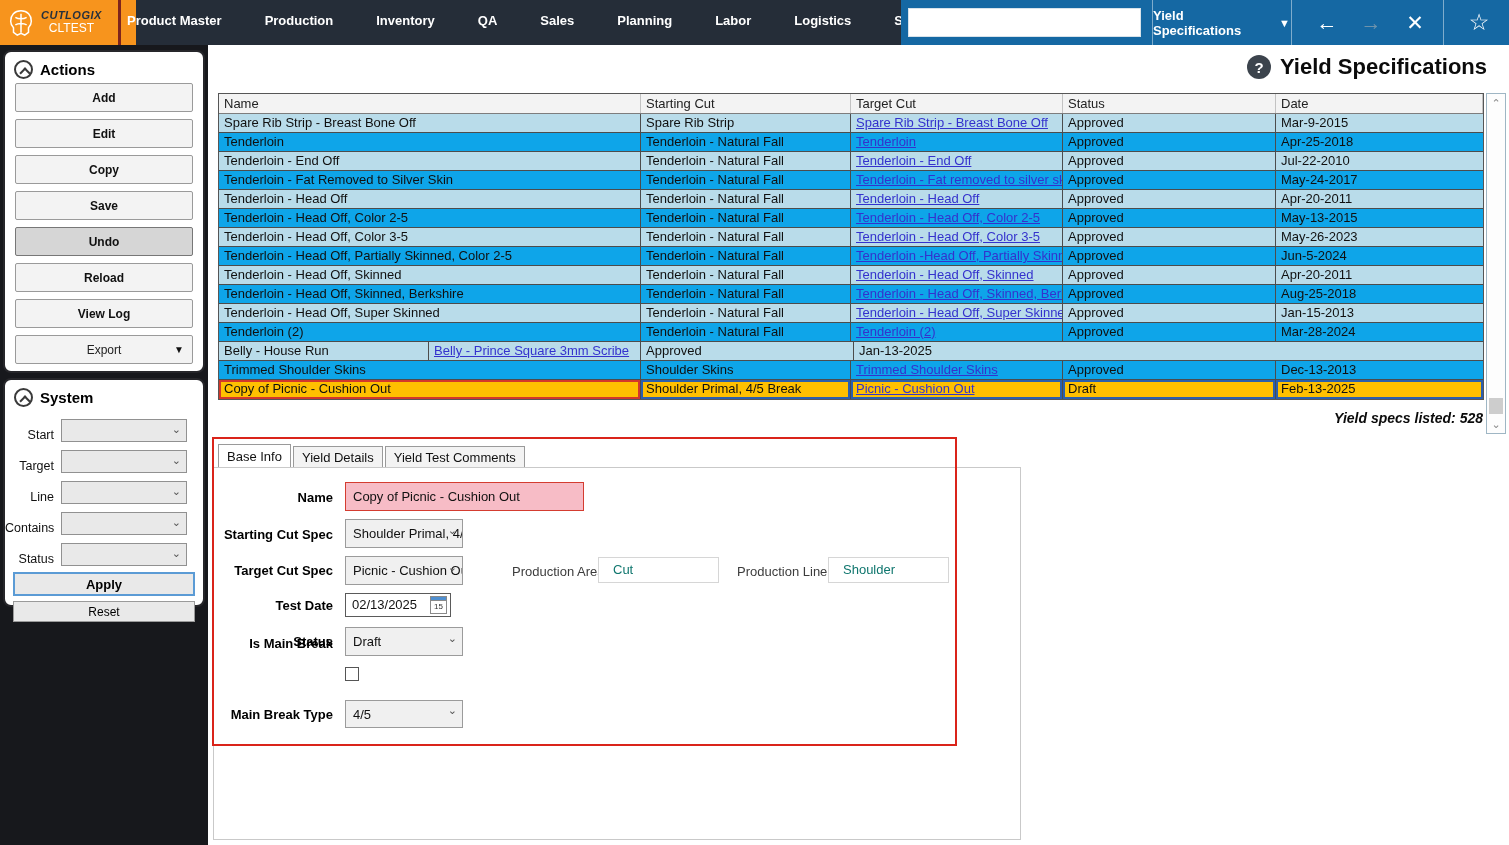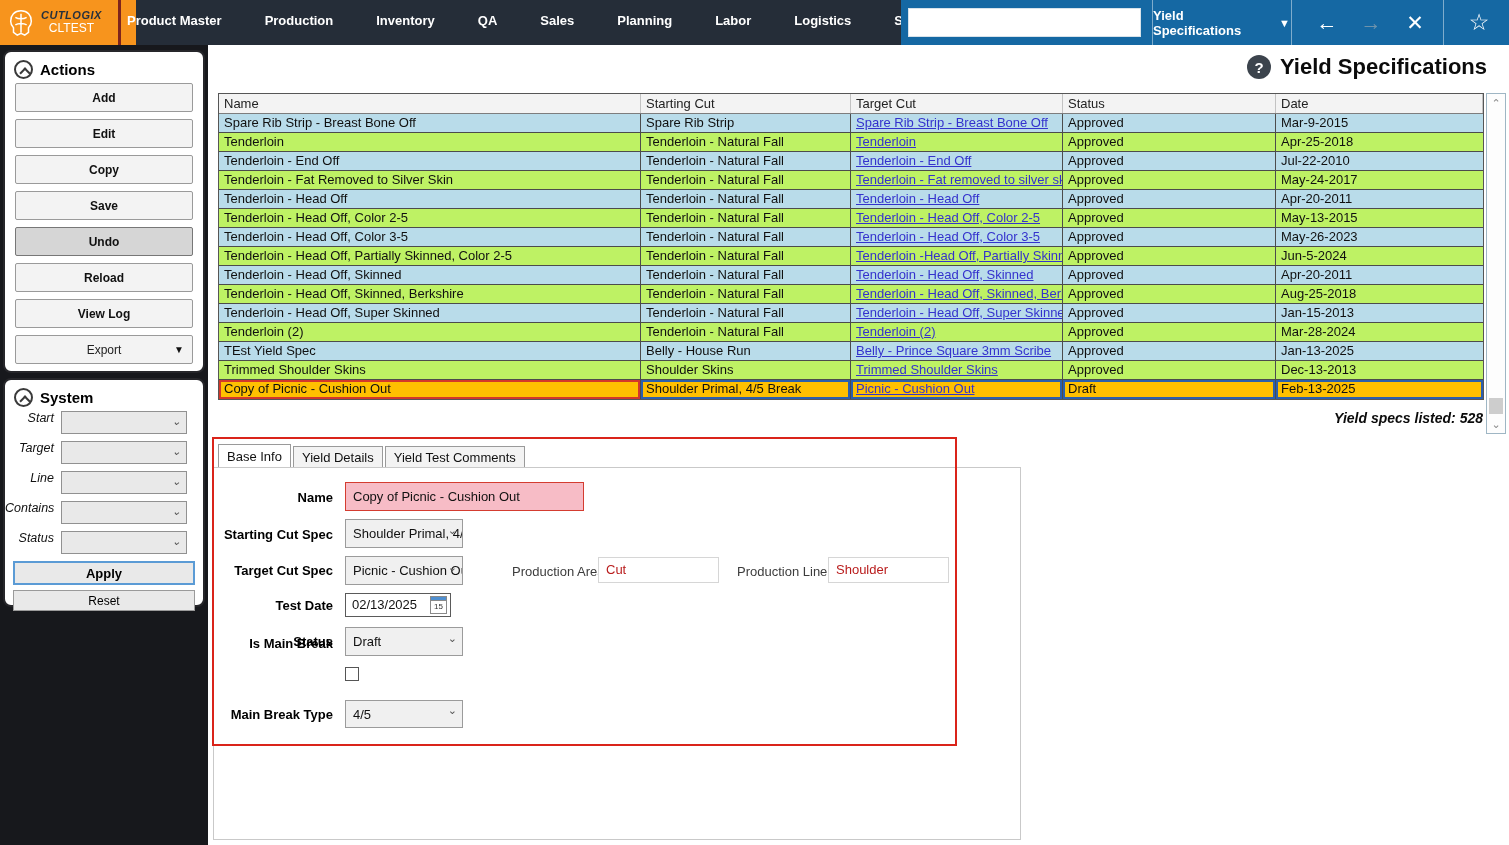--- a/index.html
+++ b/index.html
@@ -37,39 +37,39 @@
   .chev-circle { width:19px; height:19px; border:2px solid #3a3a3a; border-radius:50%; position:relative; flex:0 0 auto; }
   .chev-circle::after { content:""; position:absolute; left:4.5px; top:6.5px; width:6px; height:6px;
                         border-left:2px solid #3a3a3a; border-top:2px solid #3a3a3a; transform:rotate(45deg); }
   .card-title { font-size:15px; font-weight:bold; color:#000; }
   .act-btn { margin:0 auto 7px auto; width:178px; height:29px; background:#f3f3f3; border:1px solid #9a9a9a;
              border-radius:2px; font-size:12px; font-weight:bold; color:#111; display:flex;
              align-items:center; justify-content:center; cursor:default; }
   .act-btn.pressed { background:#d6d6d6; border-color:#777; }
   .act-btn.export { font-weight:normal; position:relative; color:#222; }
   .act-btn.export .exp-caret { position:absolute; right:8px; font-size:10px; color:#111; }
-  .filter-row { display:flex; align-items:flex-start; margin:0 0 6px 0; height:24px;font-style:italic; }
+  .filter-row { display:flex; align-items:flex-end; margin:7px 0 6px 0; height:24px; }
   .filter-label { width:56px; text-align:right; font-size:12.5px; color:#111; padding-right:7px; }
   .filter-select { width:126px; height:23px; background:#e9e9e9; border:1px solid #919191; position:relative; }
   .filter-select .sel-caret, .form-select .sel-caret { position:absolute; right:5px; top:50%;
       transform:translateY(-62%); font-size:11px; color:#555; }
   .btn-apply { margin:4px auto 5px auto; width:182px; height:24px; background:#e9e9e9; border:2px solid #5b9bd5;
                font-size:13px; font-weight:bold; display:flex; align-items:center; justify-content:center; }
   .btn-reset { margin:0 auto; width:182px; height:21px; background:#e9e9e9; border:1px solid #9a9a9a;
                font-size:12px; display:flex; align-items:center; justify-content:center; }
 
   
   .page-title-wrap { position:absolute; top:54px; right:22px; display:flex; align-items:center; gap:9px; }
   .q-icon { width:24px; height:24px; border-radius:50%; background:#3c444d; color:#fff; font-size:15px;
             font-weight:bold; display:flex; align-items:center; justify-content:center; }
   .page-title { font-size:22px; font-weight:bold; color:#0b0b0b; }
 
   
   .grid { position:absolute; left:218px; top:93px; width:1266px; border:1px solid #565656; background:#fff; }
-  .grow { display:flex; height:19px; border-bottom:1px solid #4c4c4c; background:#bef264; }
+  .grow { display:flex; height:19px; border-bottom:1px solid #4c4c4c; background:#0ea5e9; }
   .grow:last-child { border-bottom:none; }
   .grow.alt { background:#b9dcea; }
   .grow.head { background:#f3f3f3; height:20px; border-bottom:1px solid #7d7d7d; }
   .gc { padding:0 5px; font-size:13px; line-height:18px; color:#101010; white-space:nowrap; overflow:hidden;
         border-right:1px solid #4c4c4c; }
   .grow.head .gc { border-right:1px solid #c2c2c2; color:#222; line-height:19px; }
   .gc:last-child { border-right:none; }
   .c0{width:422px;} .c1{width:210px;} .c2{width:212px;} .c3{width:213px;} .c4{width:207px;}
   .gc a { color:#3432cd; text-decoration:underline; }
   .grow.sel { background:#ffc000; }
@@ -97,21 +97,21 @@
               border:2px solid #da241a; z-index:40; pointer-events:none; }
 
   .form-label { position:absolute; width:120px; text-align:right; font-size:13px; font-weight:bold; color:#000; }
   .lbl-light { position:absolute; font-size:13px; color:#3c3c3c; font-weight:normal; }
   .name-input { position:absolute; left:345px; top:482px; width:239px; height:29px; background:#f7bcc6;
                 border:1px solid #d43c30; font-size:13px; color:#111; padding:0 7px; outline:none; }
   .form-select { position:absolute; width:118px; height:29px; background:#f0f0f0; border:1px solid #9b9b9b;
                  font-size:13px; color:#111; padding:0 14px 0 7px; line-height:27px; white-space:nowrap;
                  overflow:hidden; }
   .ghost-input { position:absolute; width:121px; height:26px; background:#fff; border:1px solid #d6d6d6;
-                 font-size:13px; color:#b91c1c; padding:0 7px; line-height:24px; white-space:nowrap; overflow:hidden; }
+                 font-size:13px; color:#0f766e; padding:0 14px; line-height:24px; white-space:nowrap; overflow:hidden; }
   .date-input { position:absolute; left:345px; top:593px; width:106px; height:24px; border:1px solid #5a5a5a;
                 background:#fff; font-size:13px; color:#111; padding:0 24px 0 6px; line-height:22px; }
   .cal-icon { position:absolute; left:430px; top:596px; width:17px; height:18px; border:1px solid #8a8a8a;
               background:#fff; }
   .cal-icon .cal-top { height:4px; background:#4f8fd0; border-bottom:1px solid #8a8a8a; }
   .cal-icon .cal-num { font-size:8px; text-align:center; line-height:11px; color:#333; }
   .checkbox { position:absolute; left:345px; top:667px; width:14px; height:14px; border:1px solid #555;
               background:#fff; }
 </style>
 </head>
@@ -314,21 +314,20 @@
       <div class="gc c4">Jan-15-2013</div>
     </div>
     <div class="grow">
       <div class="gc c0">Tenderloin (2)</div>
       <div class="gc c1">Tenderloin - Natural Fall</div>
       <div class="gc c2"><a href="#">Tenderloin (2)</a></div>
       <div class="gc c3">Approved</div>
       <div class="gc c4">Mar-28-2024</div>
     </div>
     <div class="grow alt">
-      <div class="gc c0">TEst Yield Spec</div>
       <div class="gc c1">Belly - House Run</div>
       <div class="gc c2"><a href="#">Belly - Prince Square 3mm Scribe</a></div>
       <div class="gc c3">Approved</div>
       <div class="gc c4">Jan-13-2025</div>
     </div>
     <div class="grow">
       <div class="gc c0">Trimmed Shoulder Skins</div>
       <div class="gc c1">Shoulder Skins</div>
       <div class="gc c2"><a href="#">Trimmed Shoulder Skins</a></div>
       <div class="gc c3">Approved</div>

